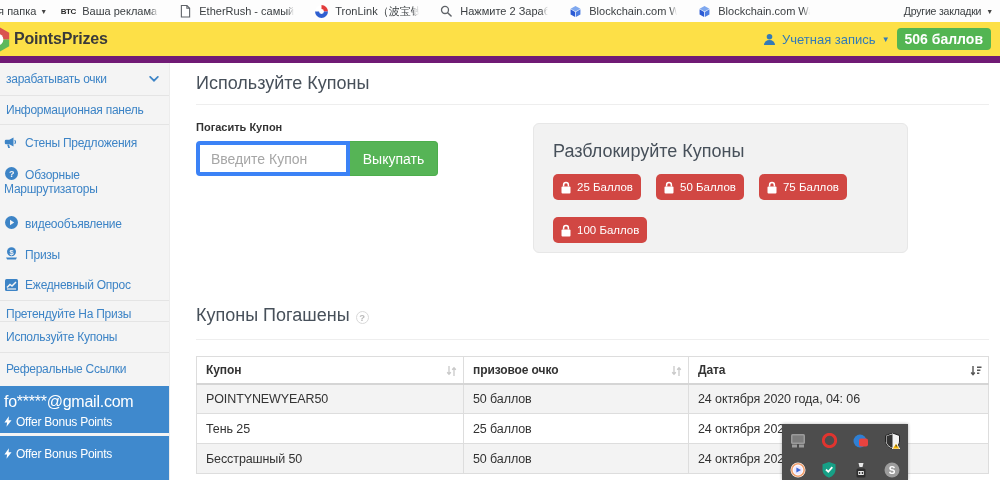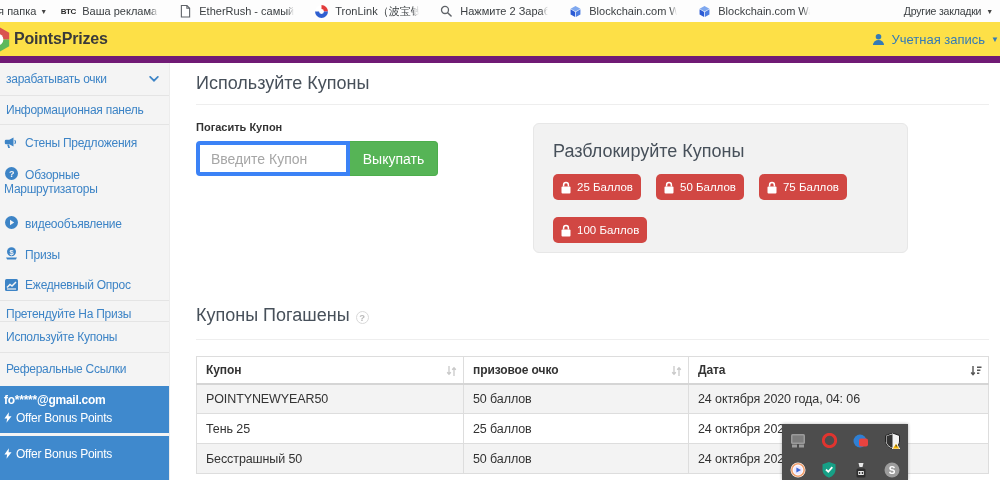--- a/index.html
+++ b/index.html
@@ -22,21 +22,21 @@
   .bm-ico { width:14px; height:14px; flex:0 0 14px; display:inline-flex;
             align-items:center; justify-content:center; }
   .btc-glyph { font-size:8px; font-weight:bold; color:#2b2b2b; letter-spacing:-0.5px; }
 
   
   .site-header { height:41px; background:#fde047; border-bottom:7px solid #701a75;
                  display:flex; align-items:center; justify-content:space-between; }
   .brand { display:flex; align-items:center; height:100%; }
   .brand-logo { width:27px; height:29px; margin-left:-16px; }
   .brand-name { font-size:16px; font-weight:bold; color:#3a3a3a; margin-left:3px; letter-spacing:-0.2px; }
-  .header-right { display:flex; align-items:center; gap:7px; padding-right:1px; }
+  .header-right { display:flex; align-items:center; gap:7px; padding-right:9px; }
   .account { display:flex; align-items:center; gap:6px; color:#337ab7; font-size:13px; cursor:pointer; }
   .account .caret { font-size:8px; }
   .points-btn { background:#53b552; color:#fff; font-size:14px; font-weight:bold;
                 border:none; border-radius:4px; padding:3px 8px; cursor:pointer;
                 font-family:"Liberation Sans",sans-serif; }
 
   
   .content { display:flex; width:1000px; height:417px; }
   .sidebar { width:170px; flex:0 0 170px; background:#f4f4f4; border-right:1px solid #ececec; }
   .main { flex:1; background:#fff; padding:0 12px 0 26px; position:relative; }
@@ -45,21 +45,21 @@
   .sb-item { color:#3d84c6; font-size:12px; letter-spacing:-0.25px; padding:0 10px 0 6px; border-bottom:1px solid #e4e4e4;
              cursor:pointer; display:flex; align-items:center; }
   .sb-item.no-line { border-bottom:none; }
   .sb-expand { justify-content:space-between; }
   .sb-sub { display:block; padding:8px 6px 0 4px; line-height:15px; }
   .sb-sub .sb-ico { width:14px; height:14px; display:inline-flex; margin-right:4px;
                     align-items:center; justify-content:center; vertical-align:-2px; }
   .sb-sub-label { line-height:15px; }
   .sb-account { background:#3f89cd; color:#fff; display:block; padding:7px 8px 0 4px;
                 border-bottom:none; cursor:pointer; }
-  .sb-account .email { font-weight:bold; font-size:12px; }
+  .sb-account .email { font-weight:normal; font-size:16px; }
   .sb-account .offer { display:flex; align-items:center; gap:4px; font-size:12px; margin-top:4px; }
 
   
   h1.page-title { font-size:18px; font-weight:normal; color:#47505a; margin-top:10px; line-height:21px; }
   .title-rule { border:none; border-top:1px solid #eee; margin:10px 0 0 0; }
   .redeem-row { display:flex; margin-top:15px; }
   .redeem-form { width:337px; flex:0 0 337px; }
   .redeem-label { font-size:11px; font-weight:bold; color:#333; margin-top:1px; margin-bottom:8px; }
   .input-group { display:flex; height:35px; width:242px; }
   .coupon-input { width:154px; height:35px; border:4px solid #3b82f6; border-radius:4px 0 0 4px;
@@ -188,20 +188,21 @@
   </div>
   <div class="header-right">
     <div class="account">
       <svg width="13" height="13" viewBox="0 0 14 14">
         <circle cx="7" cy="4" r="3" fill="#337ab7"></circle>
         <path d="M1 13 a6 5.5 0 0 1 12 0 z" fill="#337ab7"></path>
       </svg>
       <span>Учетная запись</span>
       <span class="caret">▼</span>
     </div>
+    <button class="points-btn">506 баллов</button>
   </div>
 </div>
 
 <div class="content">
 
   <aside class="sidebar">
     <div class="sb-item sb-expand" style="height:33px;">
       <span>зарабатывать очки</span>
       <svg width="10" height="6" viewBox="0 0 11 7">
         <path d="M1 1 L5.5 5.5 L10 1" fill="none" stroke="#3d84c6" stroke-width="2" stroke-linecap="round"></path>

